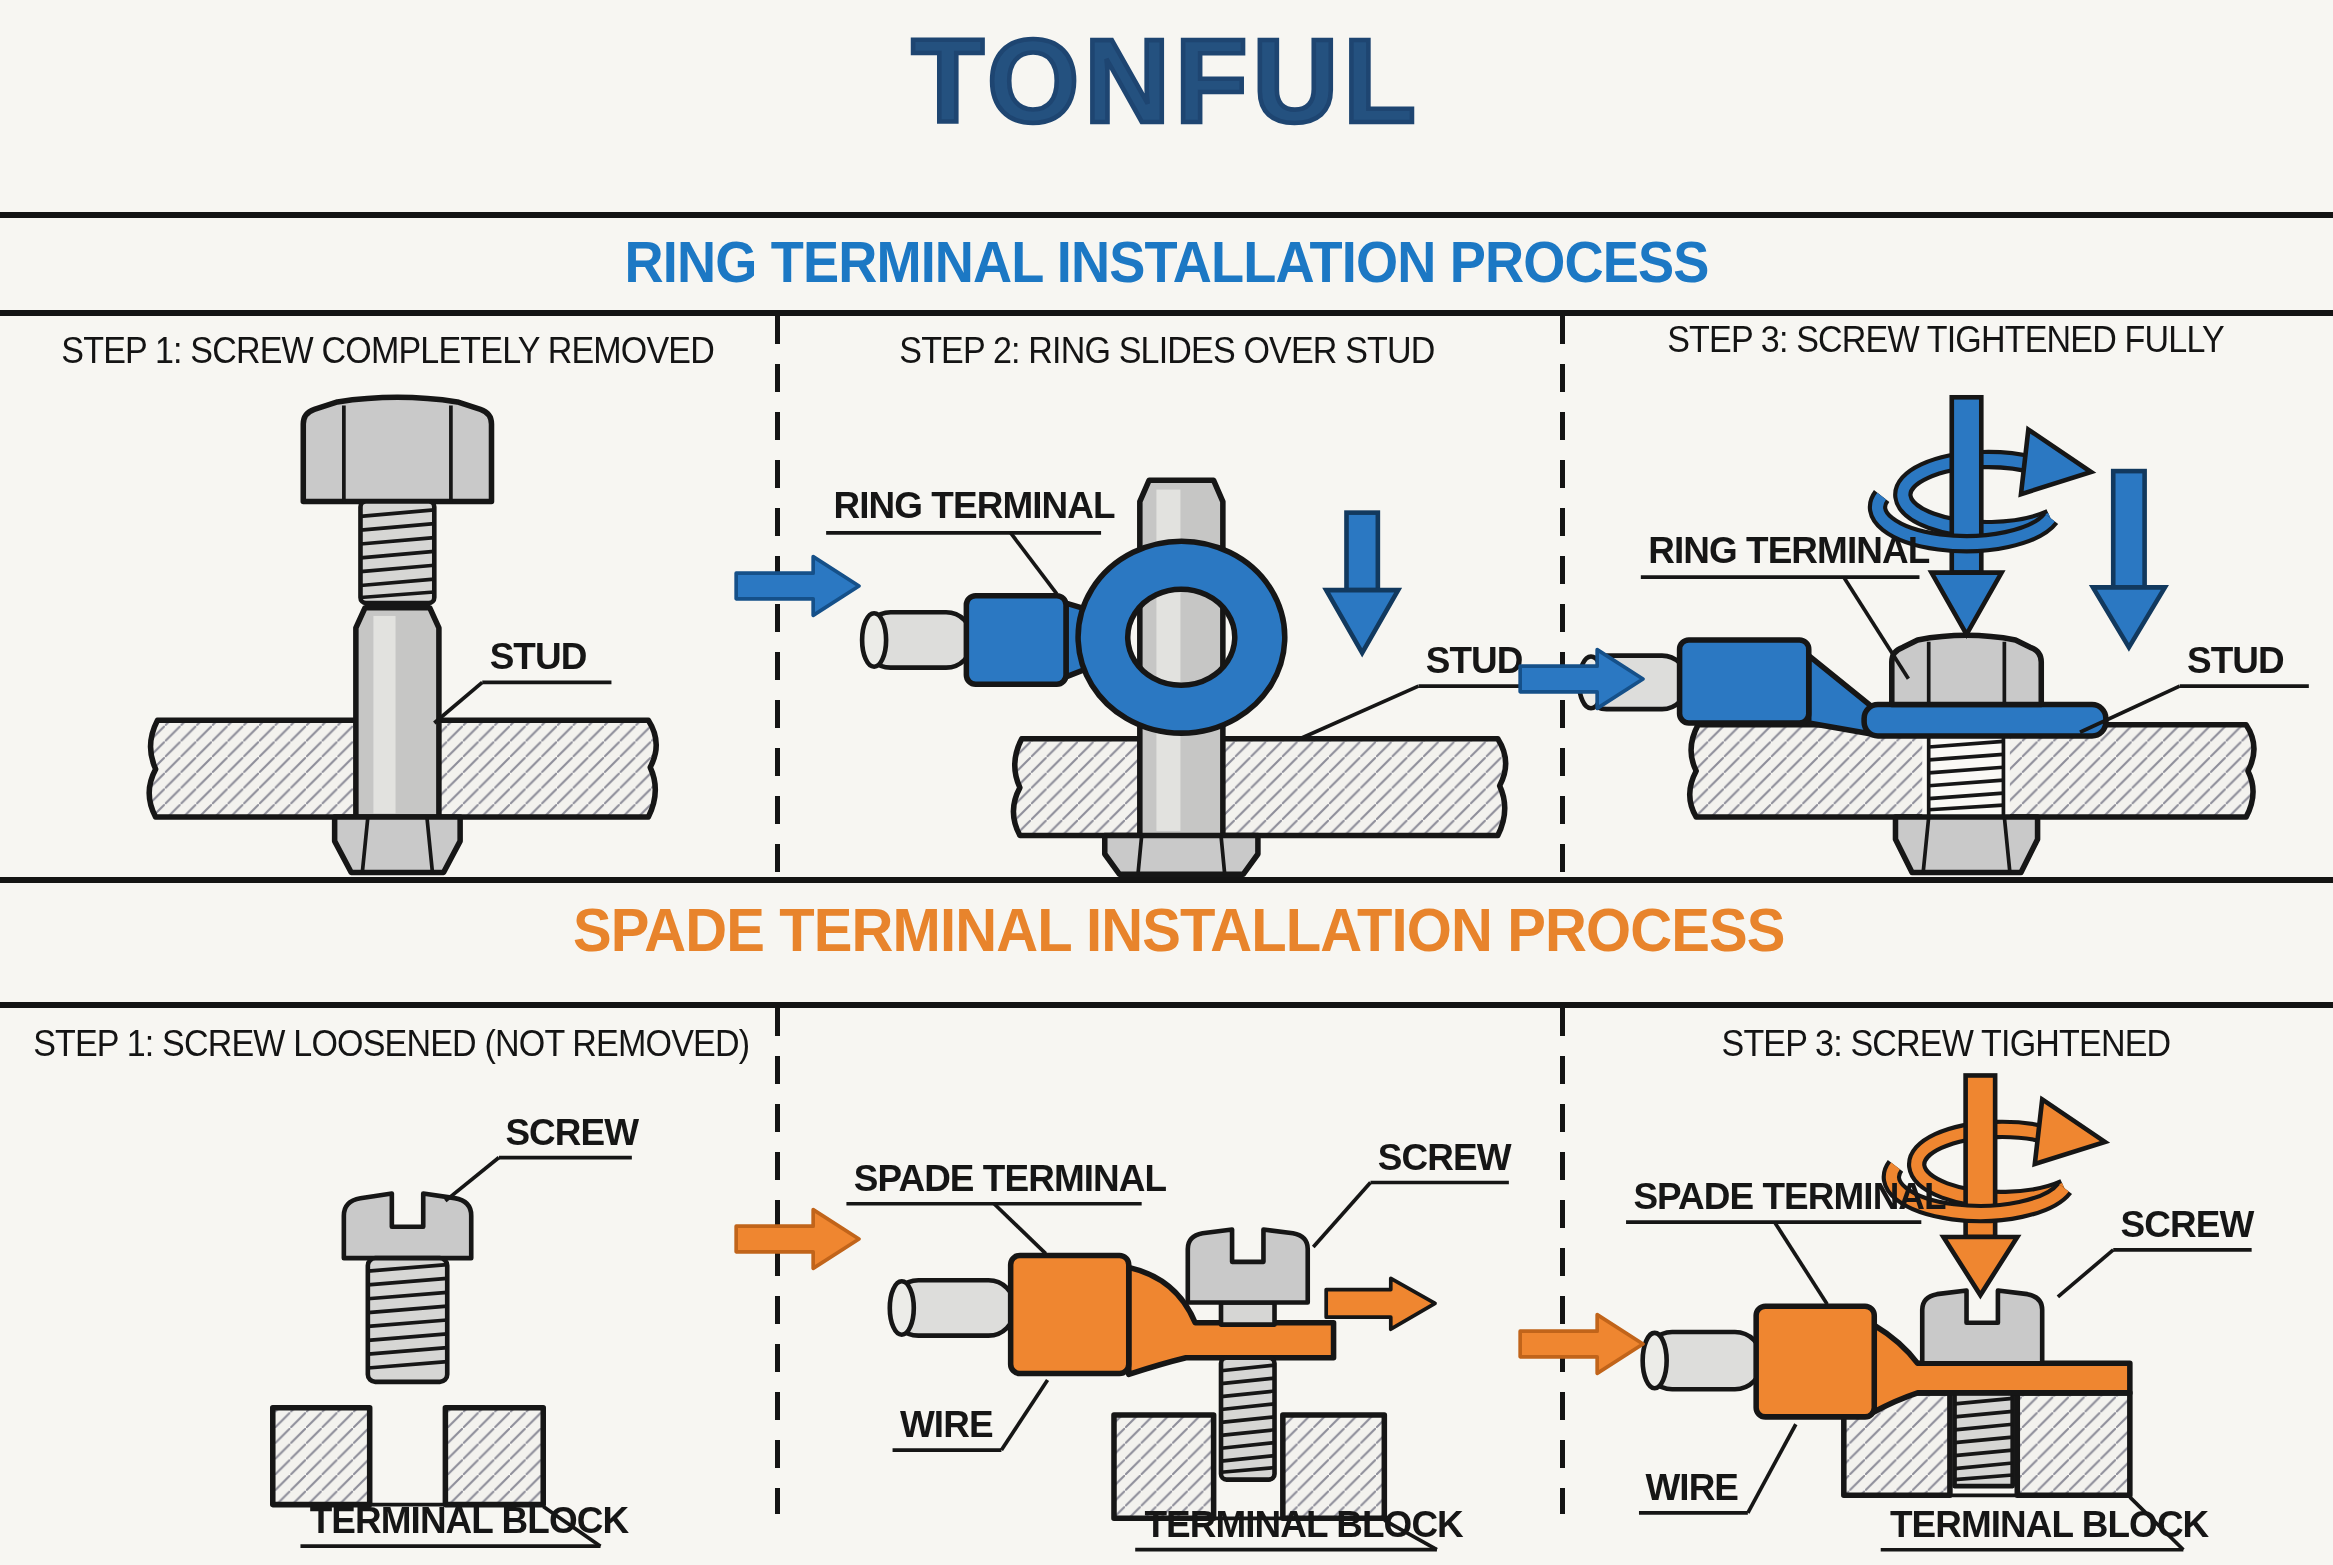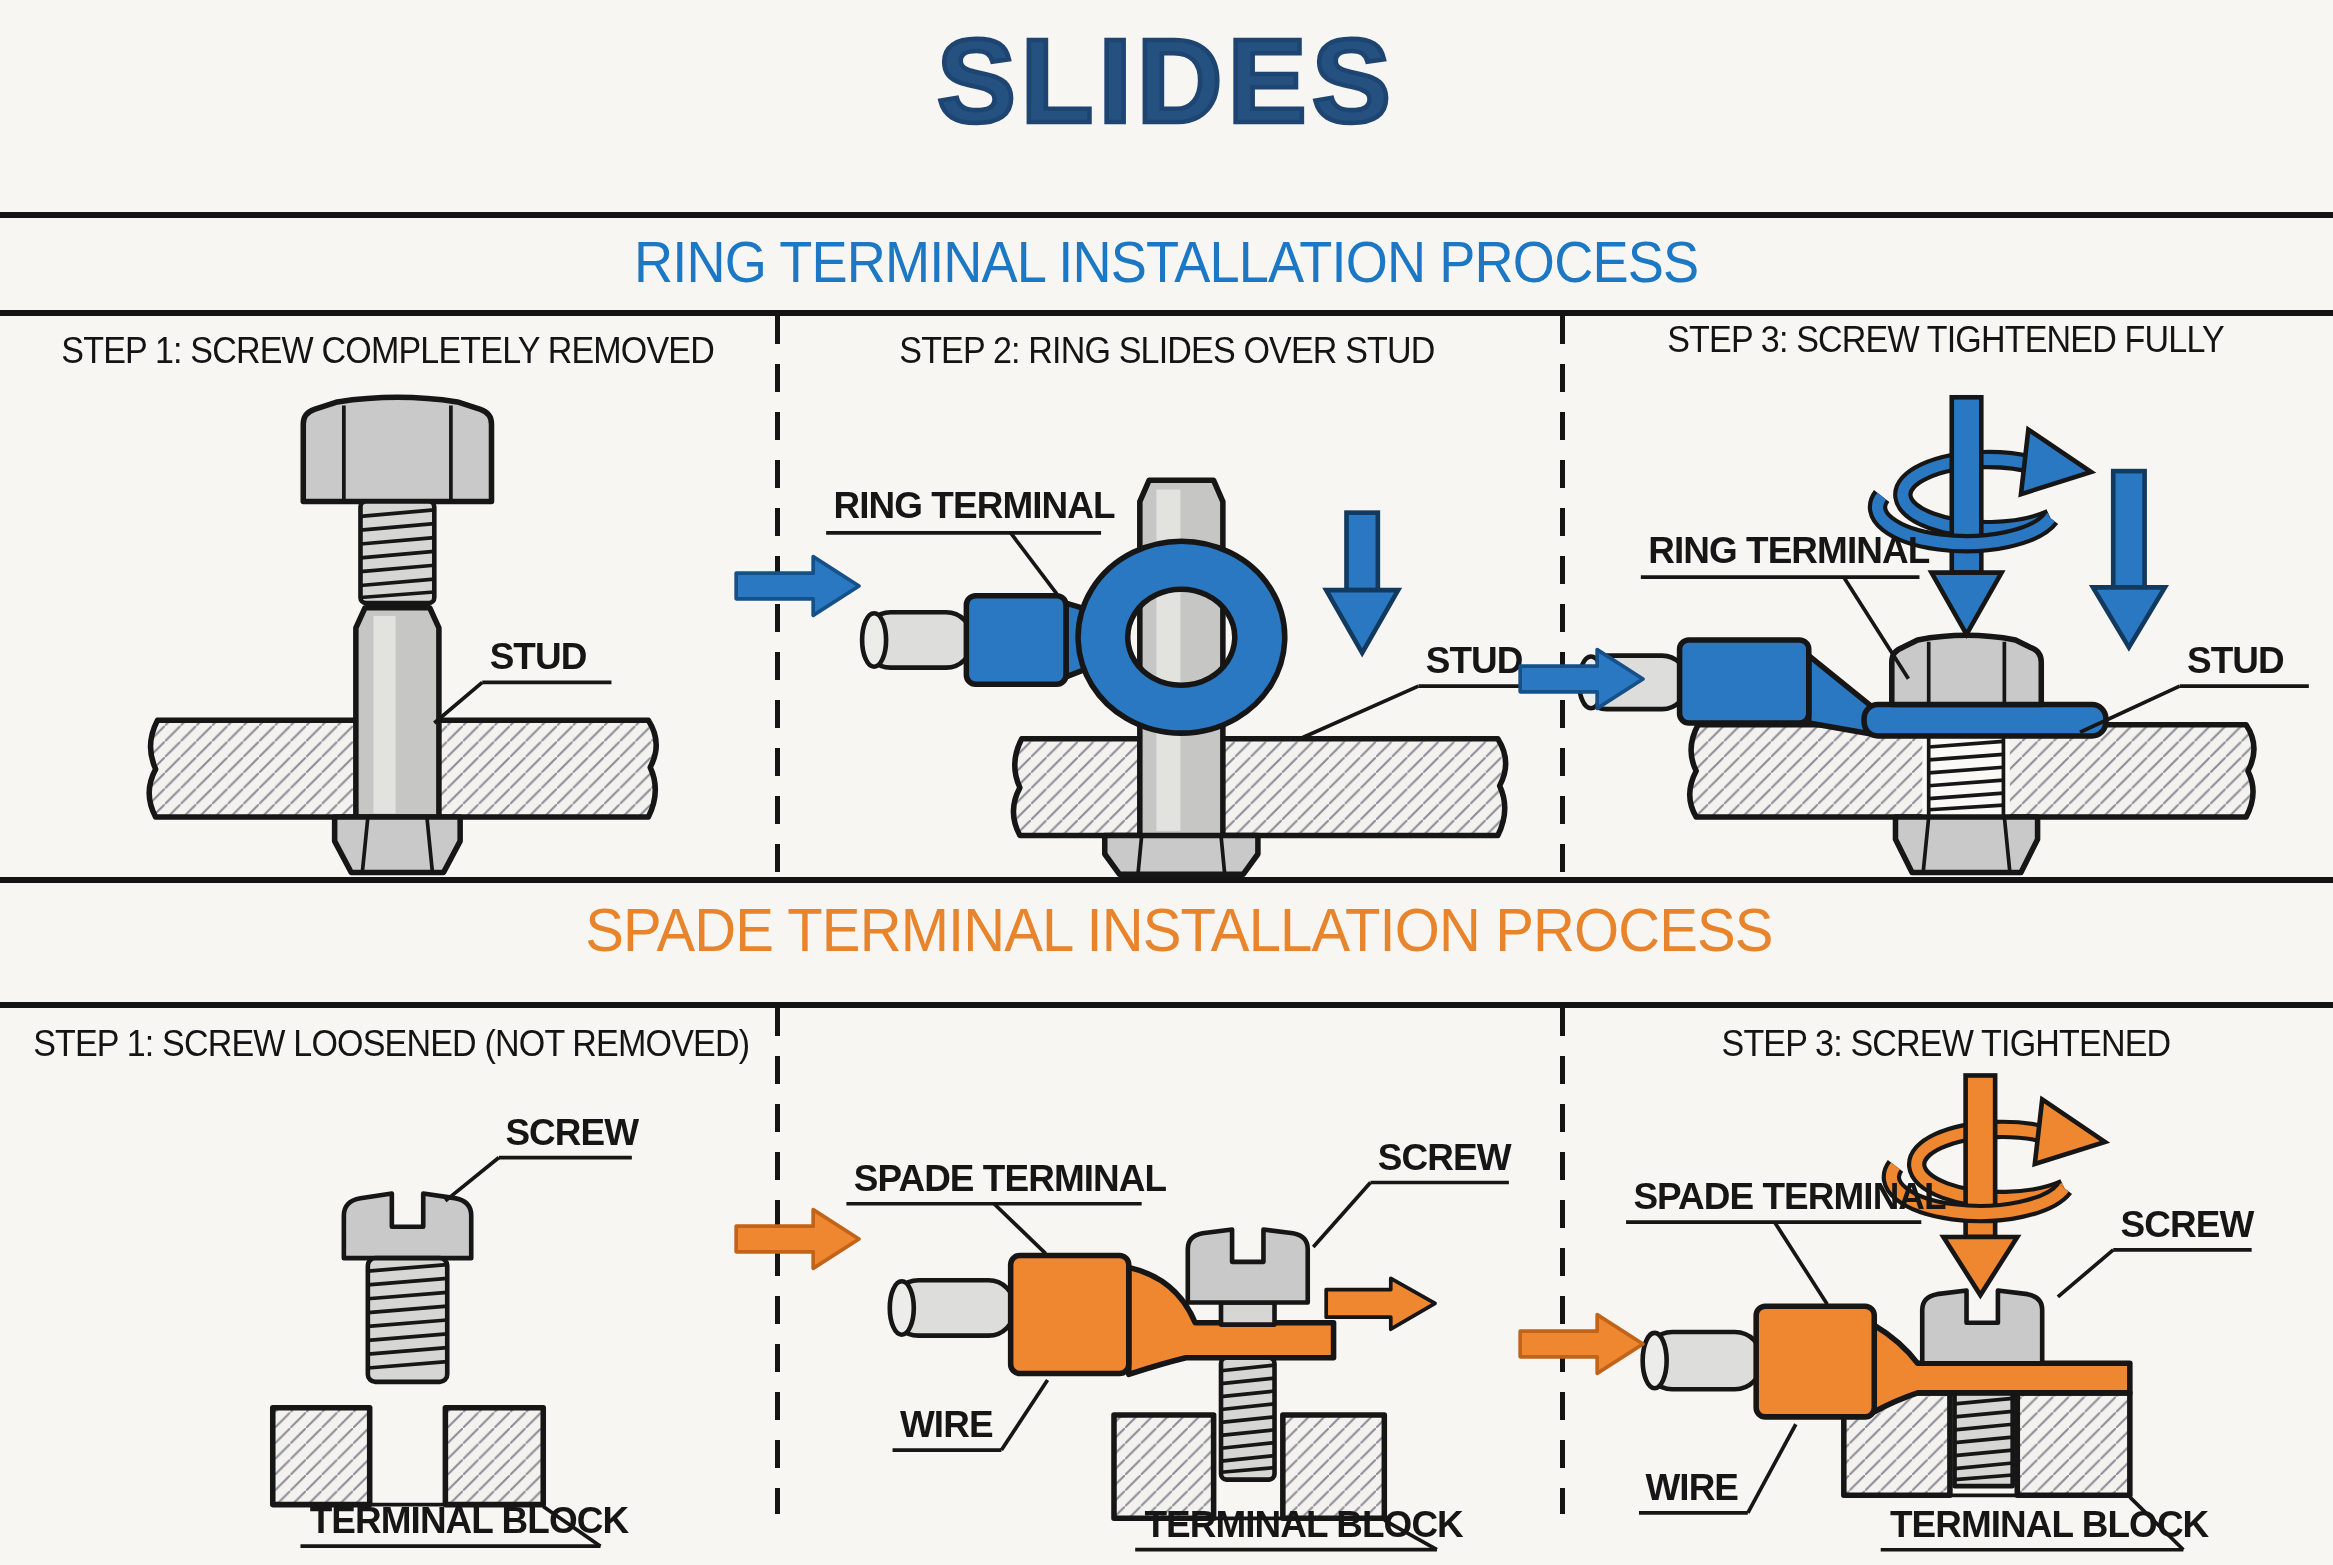--- a/index.html
+++ b/index.html
@@ -2,21 +2,21 @@
 <html style="font-size:14.8px"><head>
 <meta charset="utf-8">
 <style>
   html,body{margin:0;padding:0;}
   body{width:2333px;height:1565px;background:#f7f6f2;font-family:"Liberation Sans",sans-serif;overflow:hidden;}
   #canvas{position:relative;width:2333px;height:1565px;}
   .logo{position:absolute;top:13px;left:0;width:100%;text-align:center;
         font-size:118px;font-weight:bold;letter-spacing:5.5px;color:#24517f;
         -webkit-text-stroke:4.6px #1e4571;}
   .rule{position:absolute;left:0;width:100%;height:5.5px;background:#141414;}
-  .band{position:absolute;left:0;width:100%;text-align:center;font-weight:normal;letter-spacing:-0.9px;}
+  .band{position:absolute;left:0;width:100%;text-align:center;font-weight:bold;letter-spacing:-0.9px;}
   .band>span{display:inline-block;transform:scaleX(0.95);}
   .band-ring{top:229px;font-size:57px;color:#1c78c4;}
   .band-spade{top:895px;font-size:61px;color:#e8842c;margin-left:12px;}
   .step-title{position:absolute;width:772px;text-align:center;font-weight:normal;
               font-size:37px;color:#141414;}
   .step-title>span{display:inline-block;transform:scaleX(0.92);letter-spacing:-0.9px;white-space:nowrap;}
   .divider{position:absolute;width:4.6px;
            background:repeating-linear-gradient(180deg,#141414 0 28px,transparent 28px 48px);}
   .panel{position:absolute;}
   svg{display:block;}
@@ -25,21 +25,21 @@
   .ld{stroke:#161616;stroke-width:4;fill:none;}
   .outl{stroke:#161616;stroke-width:6;stroke-linejoin:round;}
   .outl5{stroke:#161616;stroke-width:5;stroke-linejoin:round;}
   .thr{stroke:#161616;stroke-width:4;fill:none;}
 </style>
 </head>
 <body>
 
 <div id="canvas">
 
-  <div class="logo">SLIDES</div>
+  <div class="logo">TONFUL</div>
 
   <div class="rule" style="top:212px"></div>
   <div class="rule" style="top:310px"></div>
   <div class="rule" style="top:877px"></div>
   <div class="rule" style="top:1002px"></div>
 
   <div class="band band-ring"><span>RING TERMINAL INSTALLATION PROCESS</span></div>
   <div class="band band-spade"><span>SPADE TERMINAL INSTALLATION PROCESS</span></div>
 
   <div class="divider" style="left:775px;top:316px;height:561px"></div>

